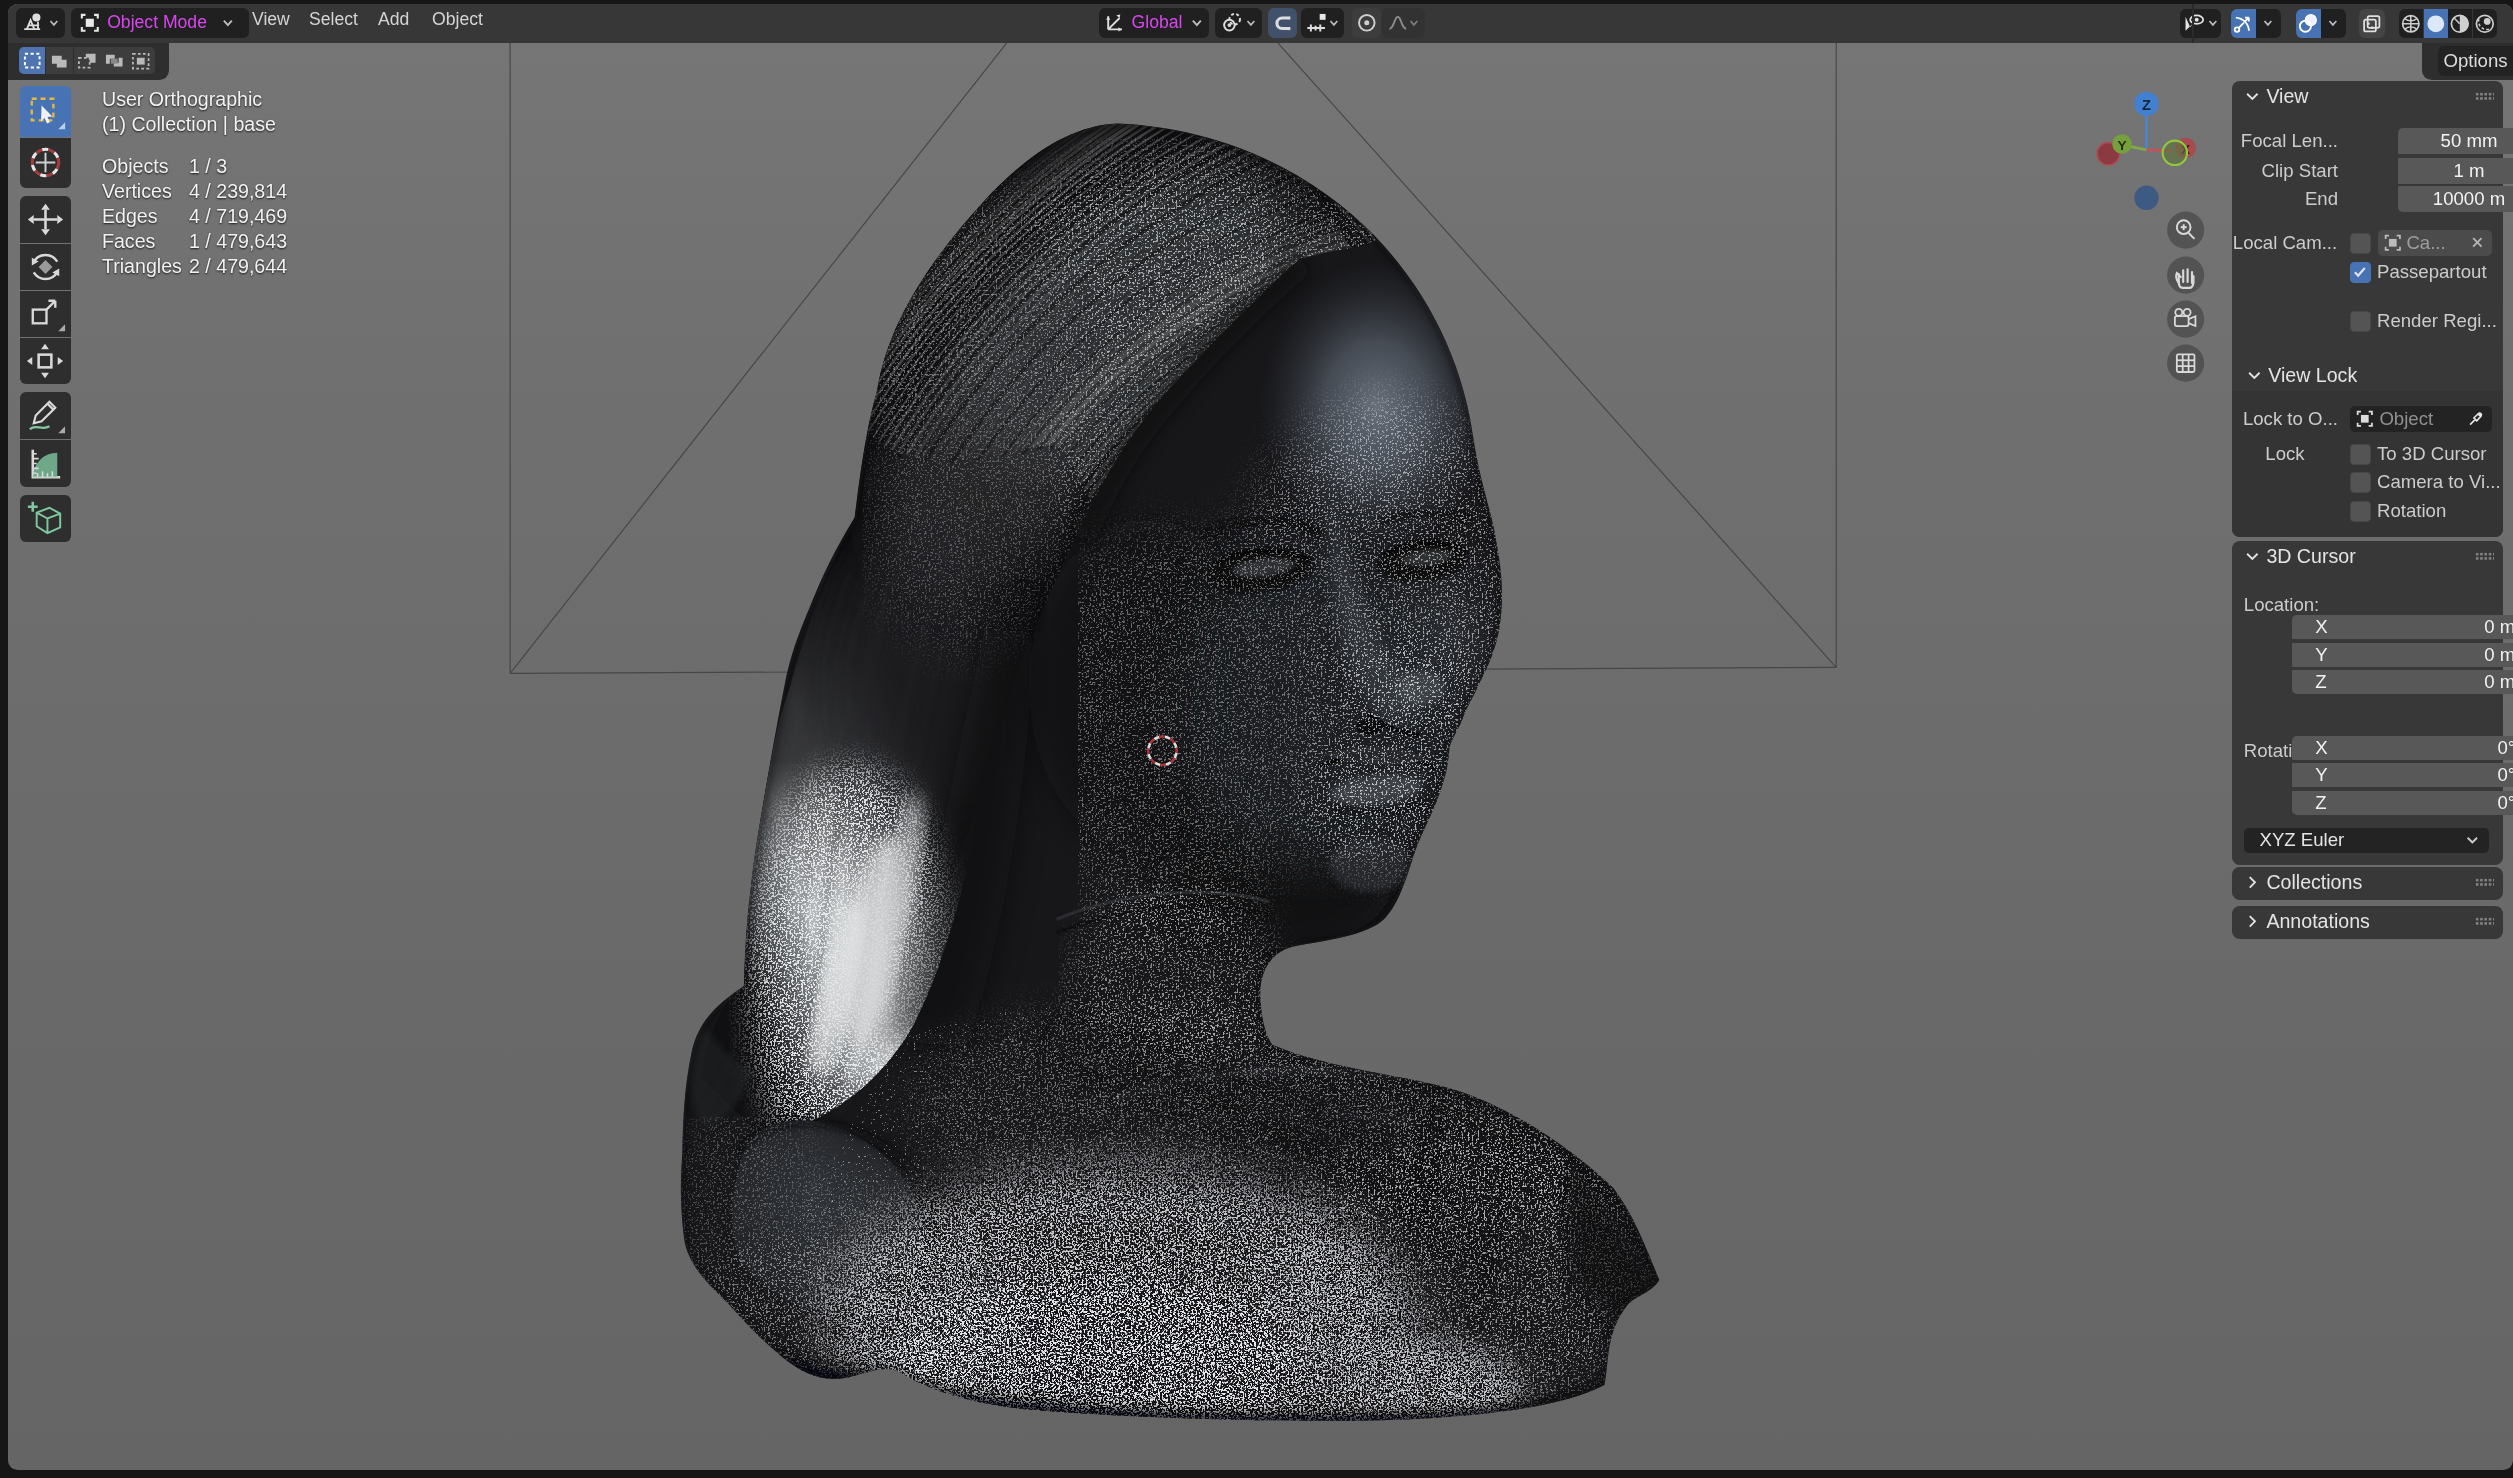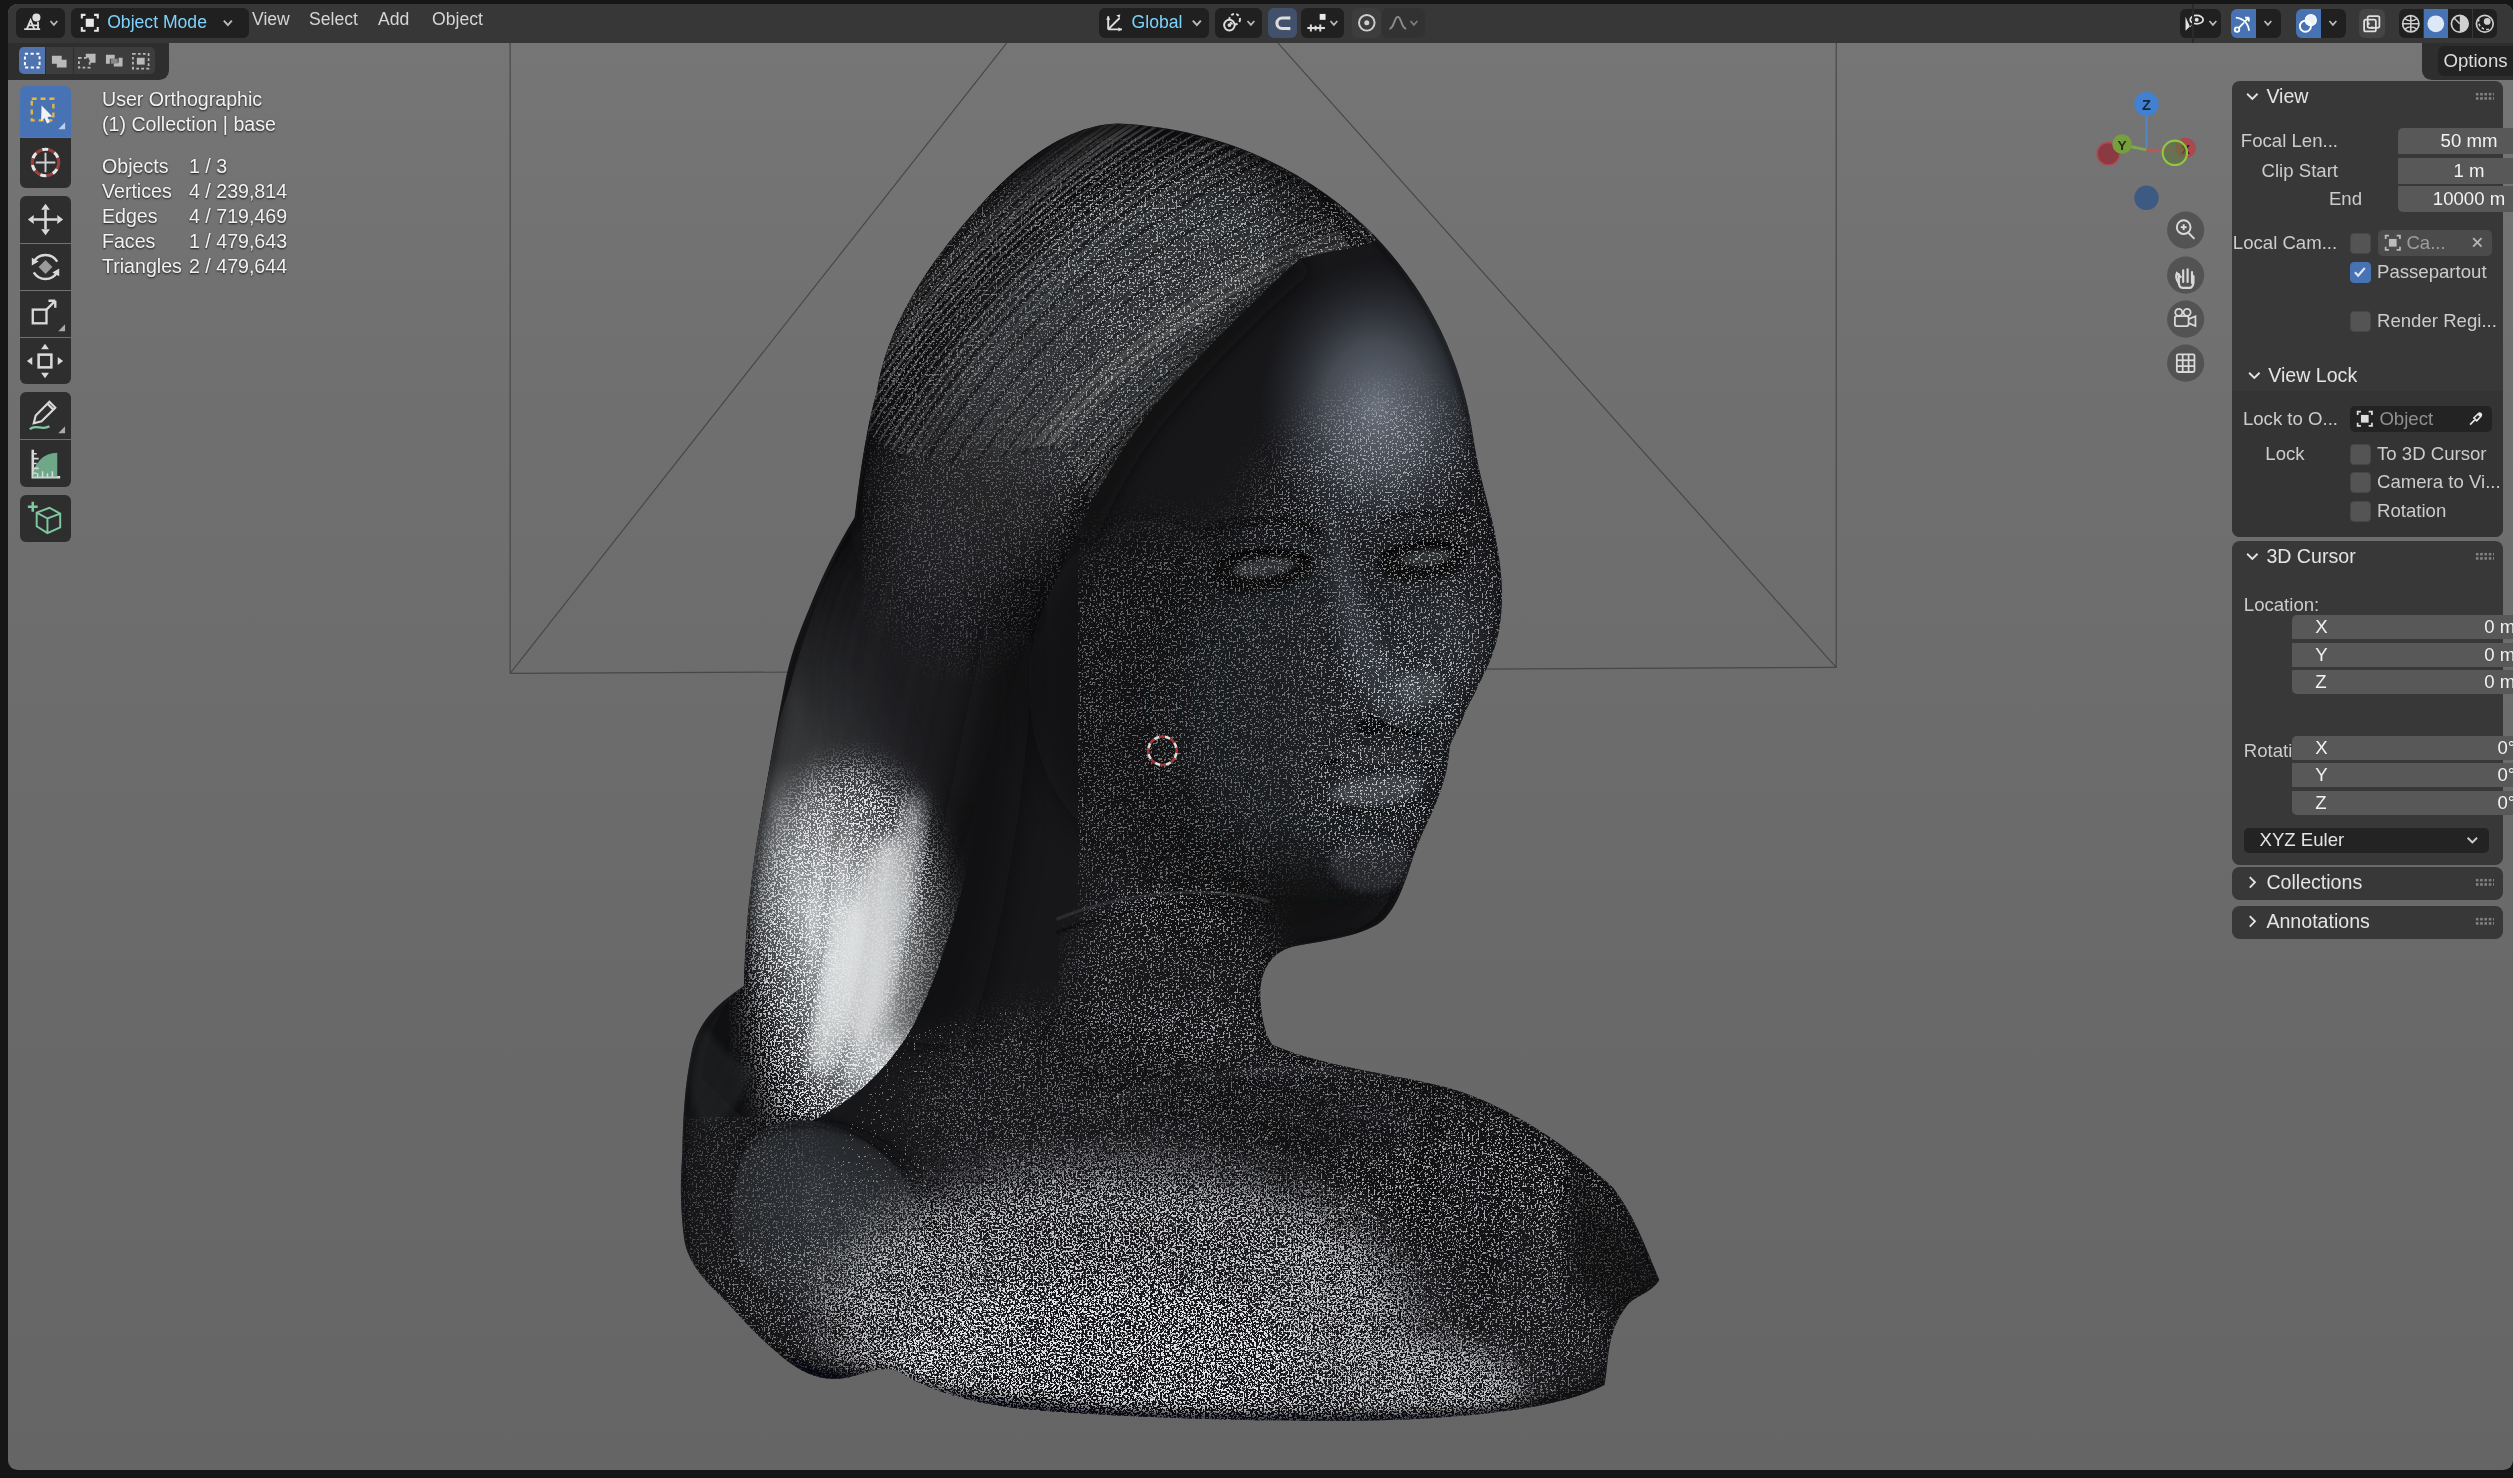--- a/index.html
+++ b/index.html
@@ -4,21 +4,21 @@
 <style>
   html,body{margin:0;padding:0;width:2513px;height:1478px;overflow:hidden;background:#161616;
     font-family:"Liberation Sans",sans-serif;-webkit-font-smoothing:antialiased;}
   .abs{position:absolute;}
   #stage{position:relative;width:2513px;height:1478px;}
   
   #vp{left:7.8px;top:3.9px;width:2505px;height:1466px;border-radius:9.8px;
       background:linear-gradient(180deg,#767676 0%,#6f6f6f 30%,#696969 70%,#656565 100%);}
   
   #hdr{left:7.8px;top:3.9px;width:2505px;height:39px;background:#373737;border-radius:9.8px 9.8px 0 0;}
-  .hbtn{position:absolute;background:#202020;border-radius:5.9px;color:#7dd3fc;font-size:17.6px;
+  .hbtn{position:absolute;background:#202020;border-radius:5.9px;color:#d946ef;font-size:17.6px;
         display:flex;align-items:center;justify-content:center;}
   .menu{position:absolute;top:0;height:39px;display:flex;align-items:center;color:#d5d5d5;font-size:17.6px;}
   
   #tleft{left:7.8px;top:43px;width:161px;height:37px;background:#2e2e2e;border-radius:0 0 9.8px 0;}
   #tright{left:2422px;top:43px;width:91px;height:37px;background:#2e2e2e;border-radius:0 0 0 9.8px;}
   #optbtn{left:2438px;top:46px;width:75px;height:30px;background:#232323;border-radius:5.9px 0 0 5.9px;
           color:#dcdcdc;font-size:18.6px;display:flex;align-items:center;justify-content:center;}
   
   .tool{position:absolute;left:19.6px;width:51px;background:#2e2e2e;}
   
@@ -639,21 +639,21 @@
         </svg>View</div>
     <div class="grip"></div>
     <div class="frow" style="left:0;top:47px;width:106px;justify-content:flex-end;">
         <span class="lbl">Focal Len...</span>
       </div>
     <div class="field" style="position:absolute;left:118px;top:47px;width:142px;height:25.5px;border-radius:4.9px 4.9px 1px 1px;">50 mm</div>
     <div class="frow" style="left:0;top:77px;width:106px;justify-content:flex-end;">
         <span class="lbl">Clip Start</span>
       </div>
     <div class="field" style="position:absolute;left:118px;top:77px;width:142px;height:25.5px;border-radius:1px;">1 m</div>
-    <div class="frow" style="left:0;top:105px;width:106px;justify-content:flex-end;margin-left:24px;">
+    <div class="frow" style="left:0;top:105px;width:106px;justify-content:flex-end;">
         <span class="lbl">End</span>
       </div>
     <div class="field" style="position:absolute;left:118px;top:105px;width:142px;height:25.5px;border-radius:1px 1px 4.9px 4.9px;">10000 m</div>
     <div class="frow" style="left:0;top:149px;width:106px;justify-content:center;">
         <span class="lbl">Local Cam...</span>
       </div>
     <div class="cb" style="position:absolute;left:118px;top:152px;"></div>
     <div style="position:absolute;left:146px;top:149px;width:114px;height:25.5px;background:#4b4b4b;border-radius:4.9px;display:flex;align-items:center;color:#9d9d9d;font-size:18.6px;">
       <svg width="17.6" height="17.6" viewBox="0 0 16 16" style="margin:0 4.9px 0 5.9px">
           <rect x="4.5" y="4.5" width="7" height="7" fill="#bbb"></rect>

